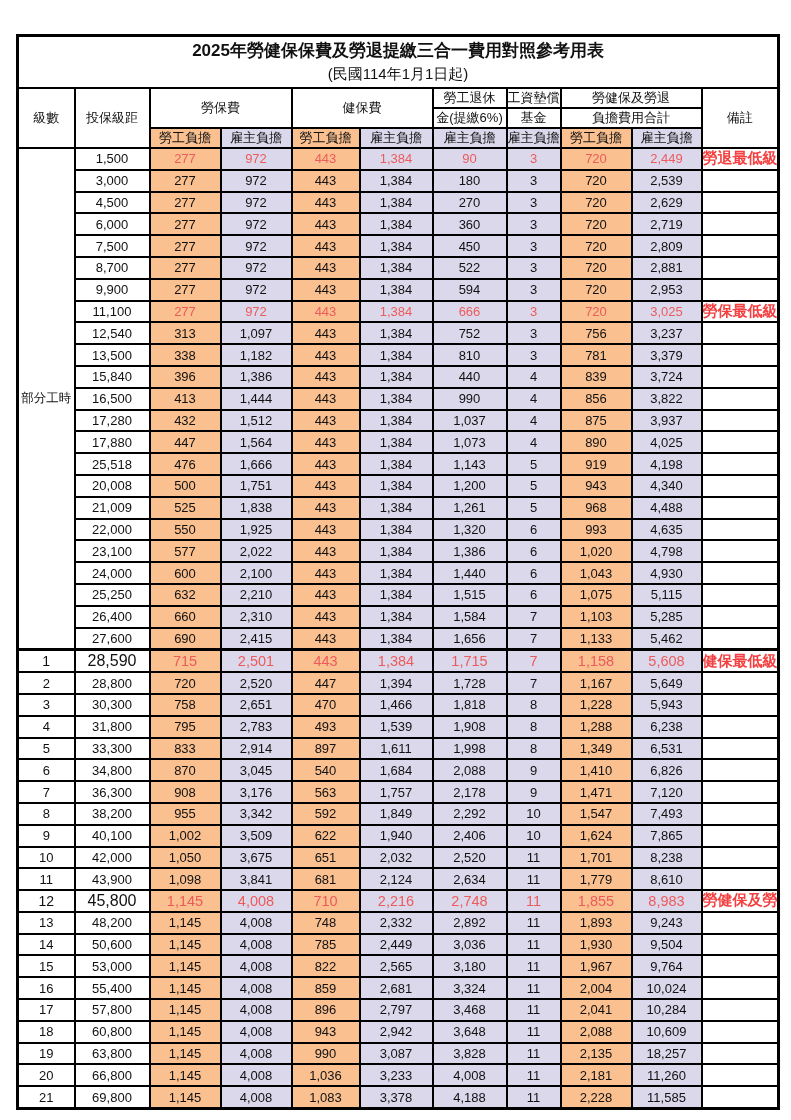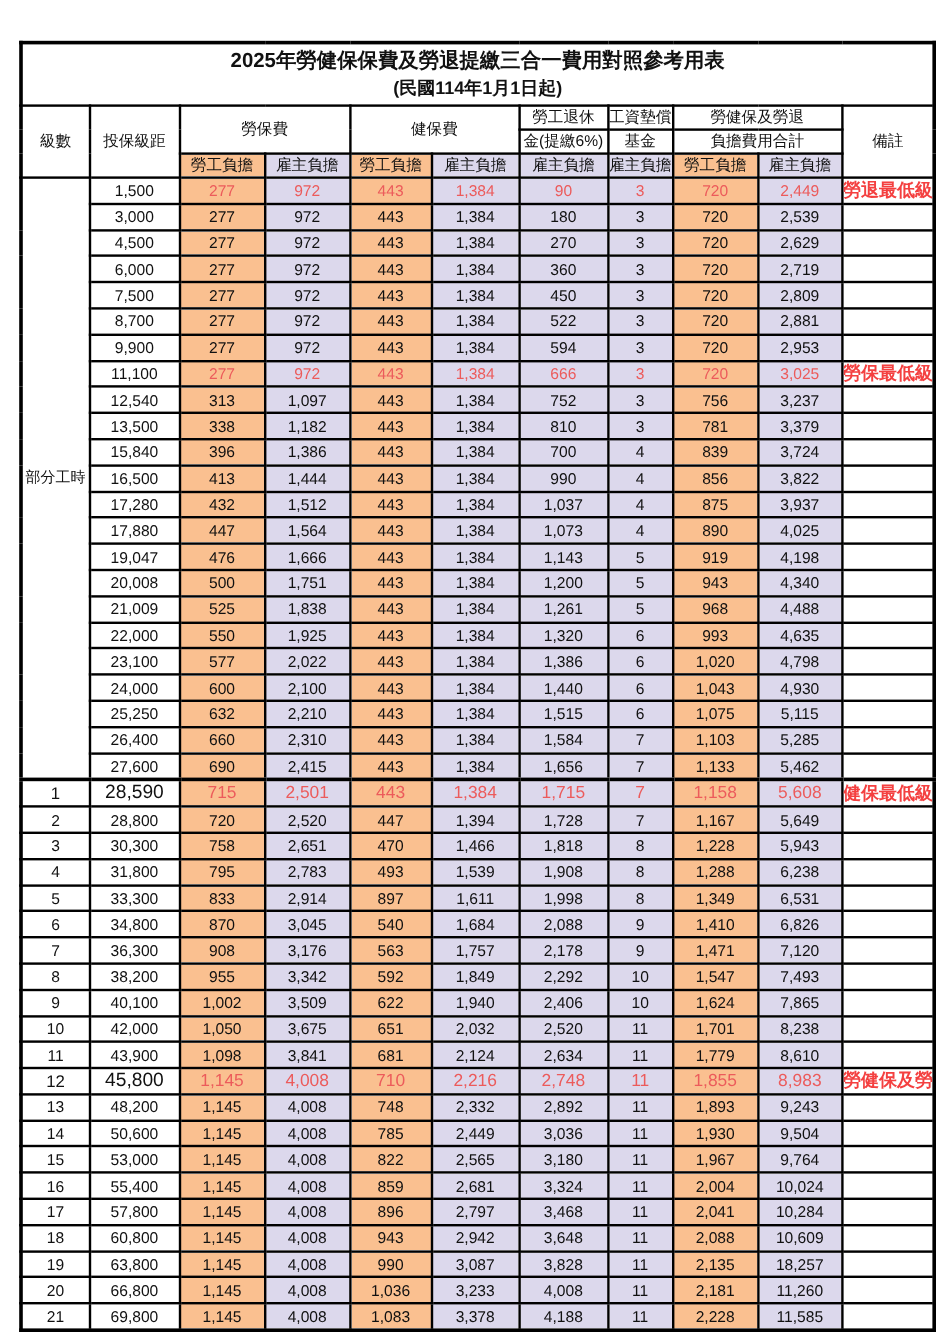--- a/index.html
+++ b/index.html
@@ -21,21 +21,21 @@
     border-collapse:collapse;table-layout:fixed;
     border:3px solid var(--border);
   }
   th,td{
     border:2px solid var(--border);
     text-align:center;vertical-align:middle;
     padding:0;overflow:hidden;white-space:nowrap;
   }
   .title-cell{padding:2px 0 3px 0;background:#fff;}
   .title{font-size:17px;font-weight:bold;line-height:24px;}
-  .subtitle{font-size:15px;font-weight:bold;line-height:21px;}
+  .subtitle{font-size:15px;font-weight:normal;line-height:21px;}
   thead th{font-size:13px;font-weight:normal;height:18px;background:#fff;}
   thead th.emp{background:var(--emp-bg);}
   thead th.er{background:var(--er-bg);}
   tbody td{height:19.8px;font-size:13px;background:#fff;}
   td.emp{background:var(--emp-bg);}
   td.er{background:var(--er-bg);}
   td.level{font-size:13px;}
   td.level.part-time{font-size:12.5px;}
   td.bracket{font-size:13px;}
   td.remark{font-size:15px;font-weight:bold;color:var(--red-remark);}
@@ -227,21 +227,21 @@
     <td class="er val">3,379</td>
     <td class="remark"></td>
   </tr>
         <tr>
 
     <td class="bracket">15,840</td>
     <td class="emp val">396</td>
     <td class="er val">1,386</td>
     <td class="emp val">443</td>
     <td class="er val">1,384</td>
-    <td class="er val">700</td>
+    <td class="er val">440</td>
     <td class="er val">4</td>
     <td class="emp val">839</td>
     <td class="er val">3,724</td>
     <td class="remark"></td>
   </tr>
         <tr>
 
     <td class="bracket">16,500</td>
     <td class="emp val">413</td>
     <td class="er val">1,444</td>
@@ -274,21 +274,21 @@
     <td class="emp val">443</td>
     <td class="er val">1,384</td>
     <td class="er val">1,073</td>
     <td class="er val">4</td>
     <td class="emp val">890</td>
     <td class="er val">4,025</td>
     <td class="remark"></td>
   </tr>
         <tr>
 
-    <td class="bracket">19,047</td>
+    <td class="bracket">25,518</td>
     <td class="emp val">476</td>
     <td class="er val">1,666</td>
     <td class="emp val">443</td>
     <td class="er val">1,384</td>
     <td class="er val">1,143</td>
     <td class="er val">5</td>
     <td class="emp val">919</td>
     <td class="er val">4,198</td>
     <td class="remark"></td>
   </tr>

